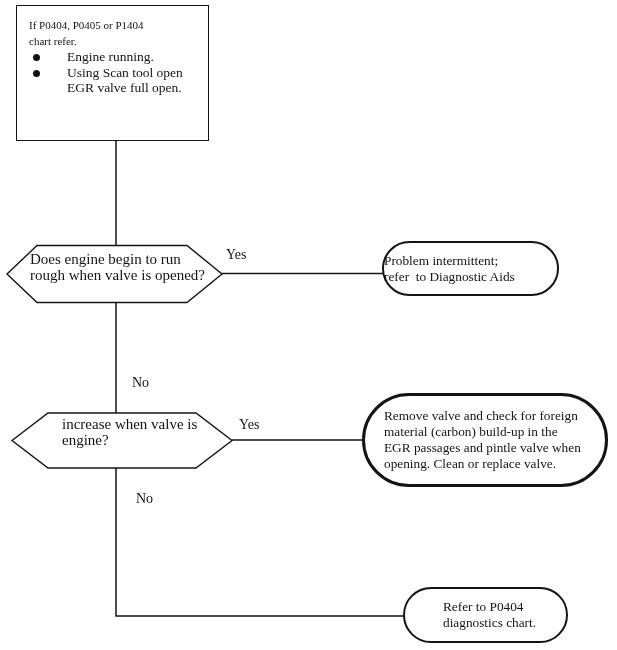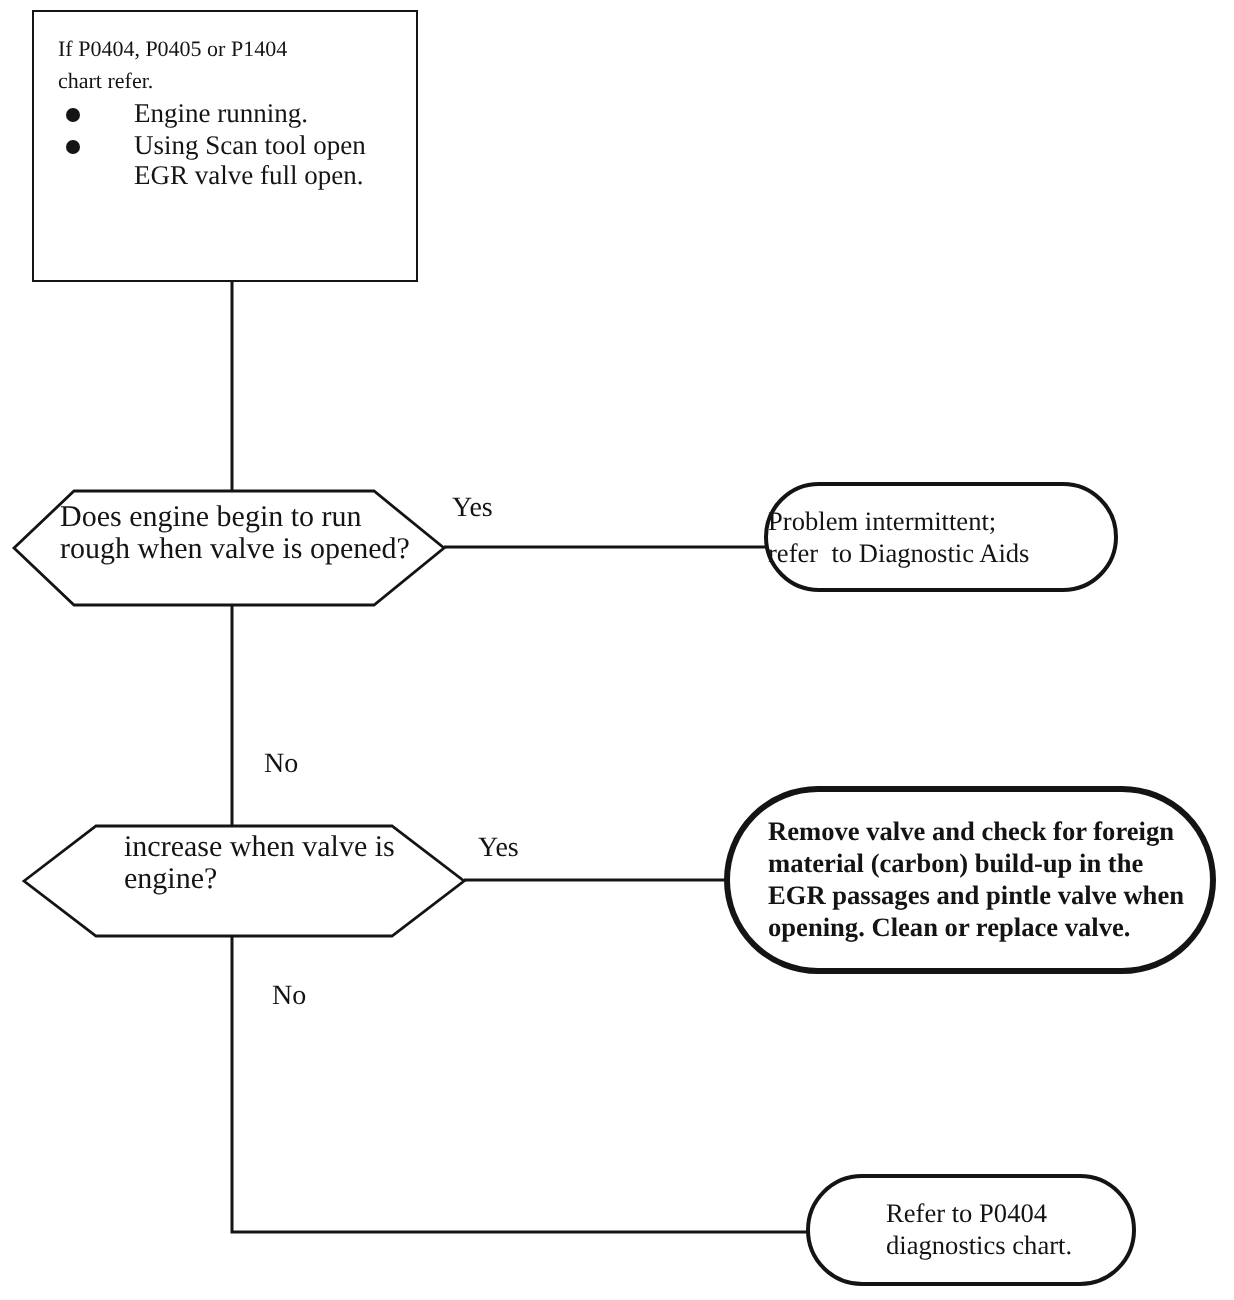--- a/index.html
+++ b/index.html
@@ -46,21 +46,21 @@
     background: #ffffff;
     border: 2.6px solid #141414;
     display: flex;
     align-items: center;
     box-sizing: border-box;
   }
   .pill .tline { font-size: 13.3px; line-height: 16px; }
   .pill1 { left: 382px; top: 241px; width: 177px; height: 55px; border-radius: 28px; }
   .pill1 .pad { }
   .pill2 { left: 362px; top: 393px; width: 246px; height: 94px; border-radius: 47px; border-width: 3px; }
-  .pill2 .pad { padding-left: 19px; font-weight: bold; }
+  .pill2 .pad { padding-left: 19px; }
   .pill2 .tline { line-height: 16.2px; }
   .pill3 { left: 403px; top: 587px; width: 165px; height: 56px; border-radius: 28px; }
   .pill3 .pad { padding-left: 38px; }
 </style>
 </head>
 <body>
 
 <div class="canvas">
 
   <svg width="617" height="650" viewBox="0 0 617 650">

